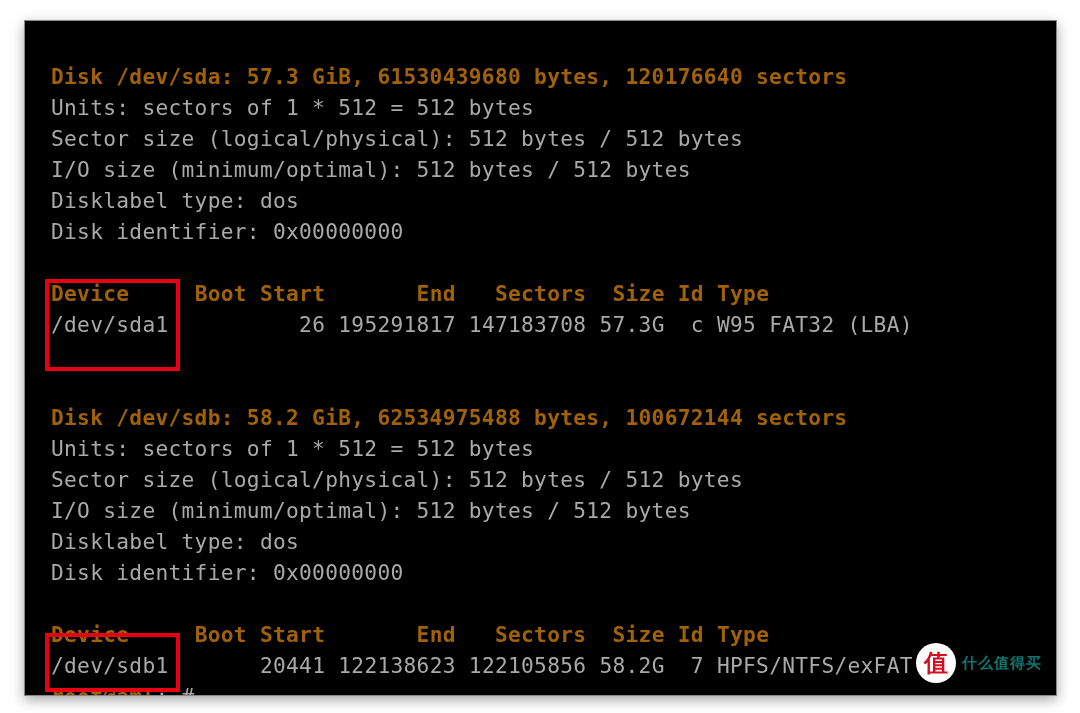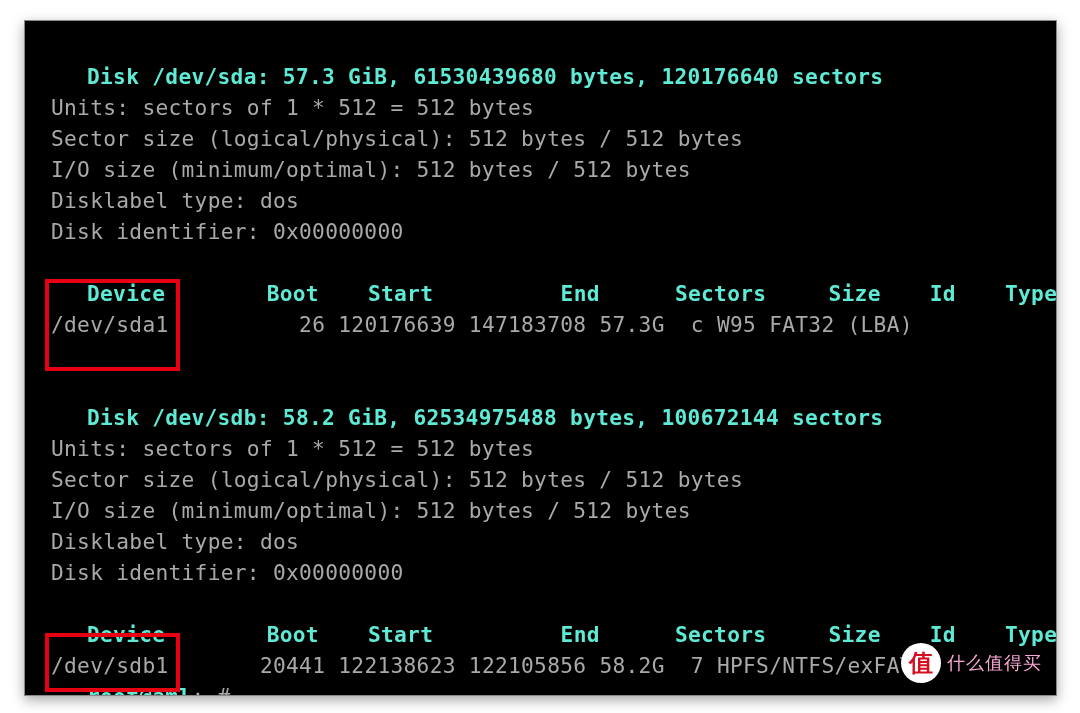--- a/index.html
+++ b/index.html
@@ -23,21 +23,21 @@
       overflow: hidden;
     }
     .terminal {
       padding: 40px 0px 0px 26px;
       color: #a9a9a9;
       font-size: 21.2px;
       line-height: 31px;
       white-space: pre;
       letter-spacing: 0.3px;
     }
-    .terminal .bold { color: #5eead4; font-weight: bold; margin-left: 36px; }
+    .terminal .bold { color: #a16207; font-weight: bold; }
     .highlight-box {
       position: absolute;
       border: 4px solid #e60012;
       pointer-events: none;
     }
     .hl1 { left: 20px; top: 258px; width: 135px; height: 92px; }
     .hl2 { left: 20px; top: 612px; width: 135px; height: 59px; }
     .watermark {
       position: absolute;
       right: 14px;
@@ -54,41 +54,41 @@
       color: #d31021;
       font-family: "Microsoft YaHei","PingFang SC", sans-serif;
       font-weight: 900;
       font-size: 24px;
       display: flex;
       align-items: center;
       justify-content: center;
       box-shadow: 0 0 4px rgba(0,0,0,0.4);
     }
     .watermark .txt {
-      color: #f9a8d4;
+      color: #0f766e;
       font-family: "Microsoft YaHei","PingFang SC", sans-serif;
-      font-size: 18px;
-      font-weight: 400;
+      font-size: 15px;
+      font-weight: 700;
       text-shadow: 0 0 3px rgba(0,0,0,0.6);
       letter-spacing: 1px;
     }
   </style>
 </head>
 <body>
 
 <div class="frame">
   <div class="terminal"><span class="bold">Disk /dev/sda: 57.3 GiB, 61530439680 bytes, 120176640 sectors</span>
 <span>Units: sectors of 1 * 512 = 512 bytes</span>
 <span>Sector size (logical/physical): 512 bytes / 512 bytes</span>
 <span>I/O size (minimum/optimal): 512 bytes / 512 bytes</span>
 <span>Disklabel type: dos</span>
 <span>Disk identifier: 0x00000000</span>
 
 <span class="bold">Device</span>     <span class="bold">Boot</span> <span class="bold">Start</span>       <span class="bold">End</span>   <span class="bold">Sectors</span>  <span class="bold">Size</span> <span class="bold">Id</span> <span class="bold">Type</span>
-<span>/dev/sda1</span>          <span>26</span> <span>120176639</span> <span>147183708</span> <span>57.3G</span>  <span>c</span> <span>W95 FAT32 (LBA)</span>
+<span>/dev/sda1</span>          <span>26</span> <span>195291817</span> <span>147183708</span> <span>57.3G</span>  <span>c</span> <span>W95 FAT32 (LBA)</span>
 
 
 <span class="bold">Disk /dev/sdb: 58.2 GiB, 62534975488 bytes, 100672144 sectors</span>
 <span>Units: sectors of 1 * 512 = 512 bytes</span>
 <span>Sector size (logical/physical): 512 bytes / 512 bytes</span>
 <span>I/O size (minimum/optimal): 512 bytes / 512 bytes</span>
 <span>Disklabel type: dos</span>
 <span>Disk identifier: 0x00000000</span>
 
 <span class="bold">Device</span>     <span class="bold">Boot</span> <span class="bold">Start</span>       <span class="bold">End</span>   <span class="bold">Sectors</span>  <span class="bold">Size</span> <span class="bold">Id</span> <span class="bold">Type</span>

